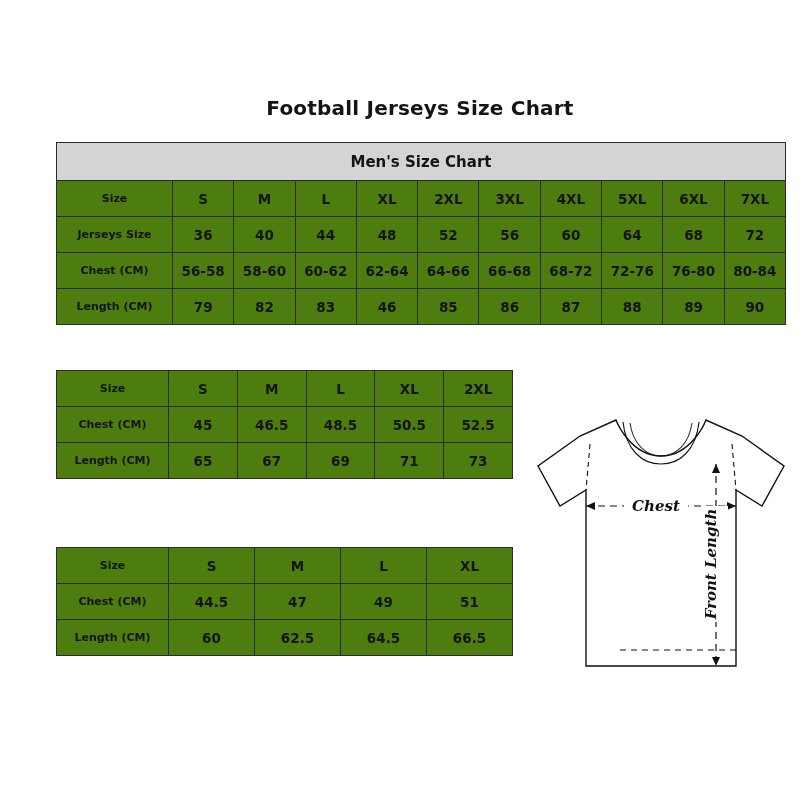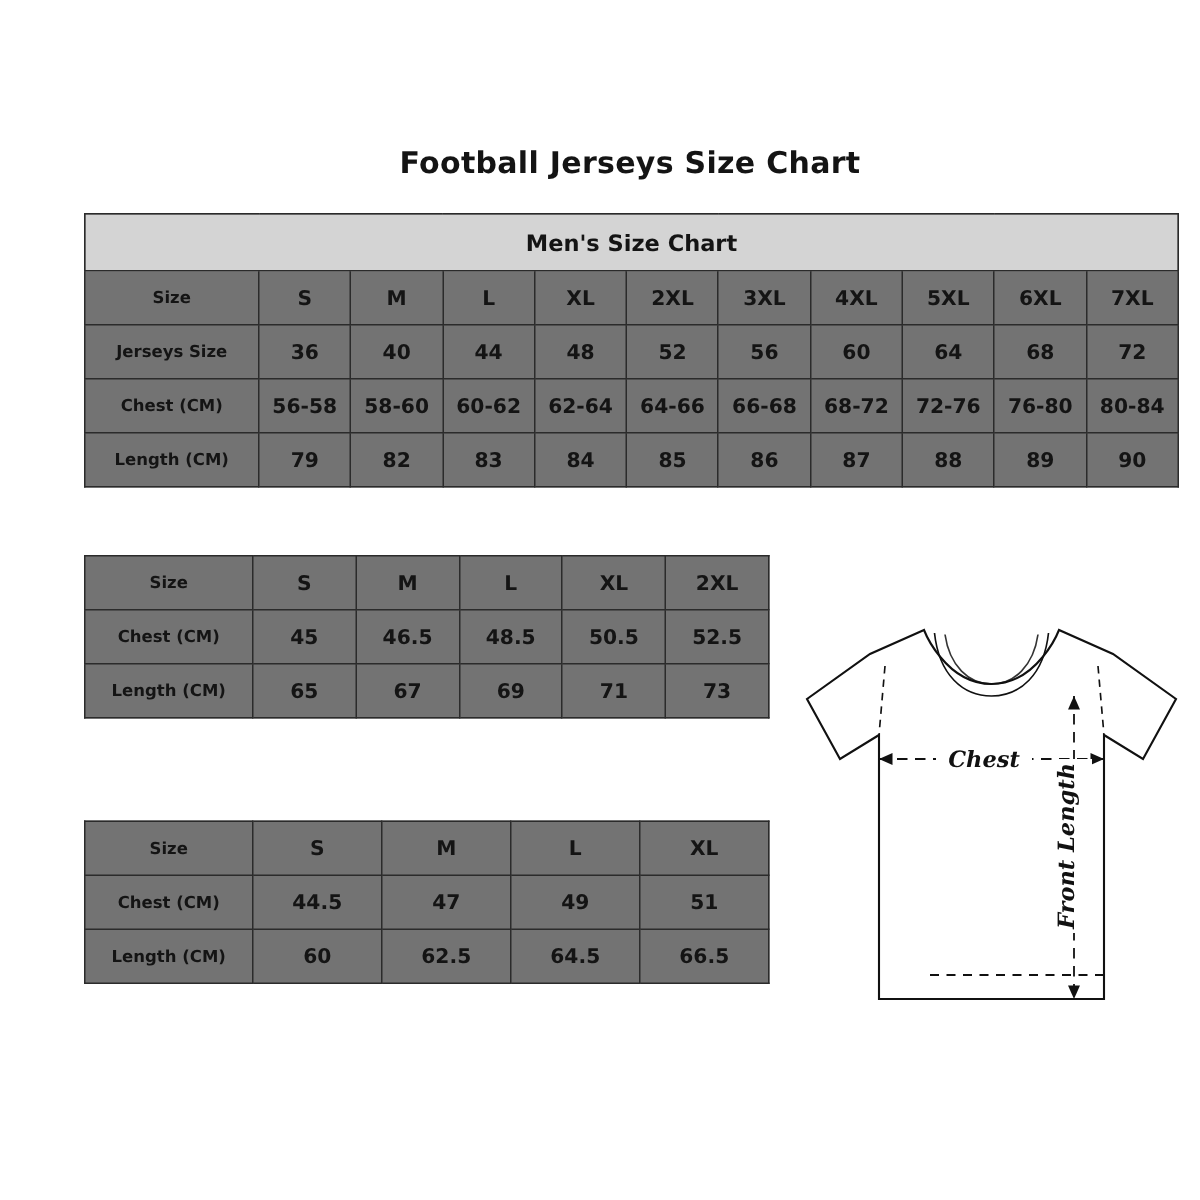--- a/index.html
+++ b/index.html
@@ -31,21 +31,21 @@
     text-align: center;
     font-size: 20px;
     font-weight: bold;
     letter-spacing: 0.2px;
     color: #141414;
   }
 
   table.sizechart {
     border-collapse: collapse;
     table-layout: fixed;
-    background: #737373;
+    background: #4d7c0f;
   }
   table.sizechart td,
   table.sizechart th {
     border: 1px solid #2b2b2b;
     text-align: center;
     vertical-align: middle;
     font-size: 13.5px;
     font-weight: bold;
     color: #141414;
     padding: 0;
@@ -174,21 +174,21 @@
         <td>68-72</td>
         <td>72-76</td>
         <td>76-80</td>
         <td>80-84</td>
       </tr>
       <tr>
         <td class="rowhead">Length (CM)</td>
         <td>79</td>
         <td>82</td>
         <td>83</td>
-        <td>84</td>
+        <td>46</td>
         <td>85</td>
         <td>86</td>
         <td>87</td>
         <td>88</td>
         <td>89</td>
         <td>90</td>
       </tr>
     </tbody>
   </table>
 

